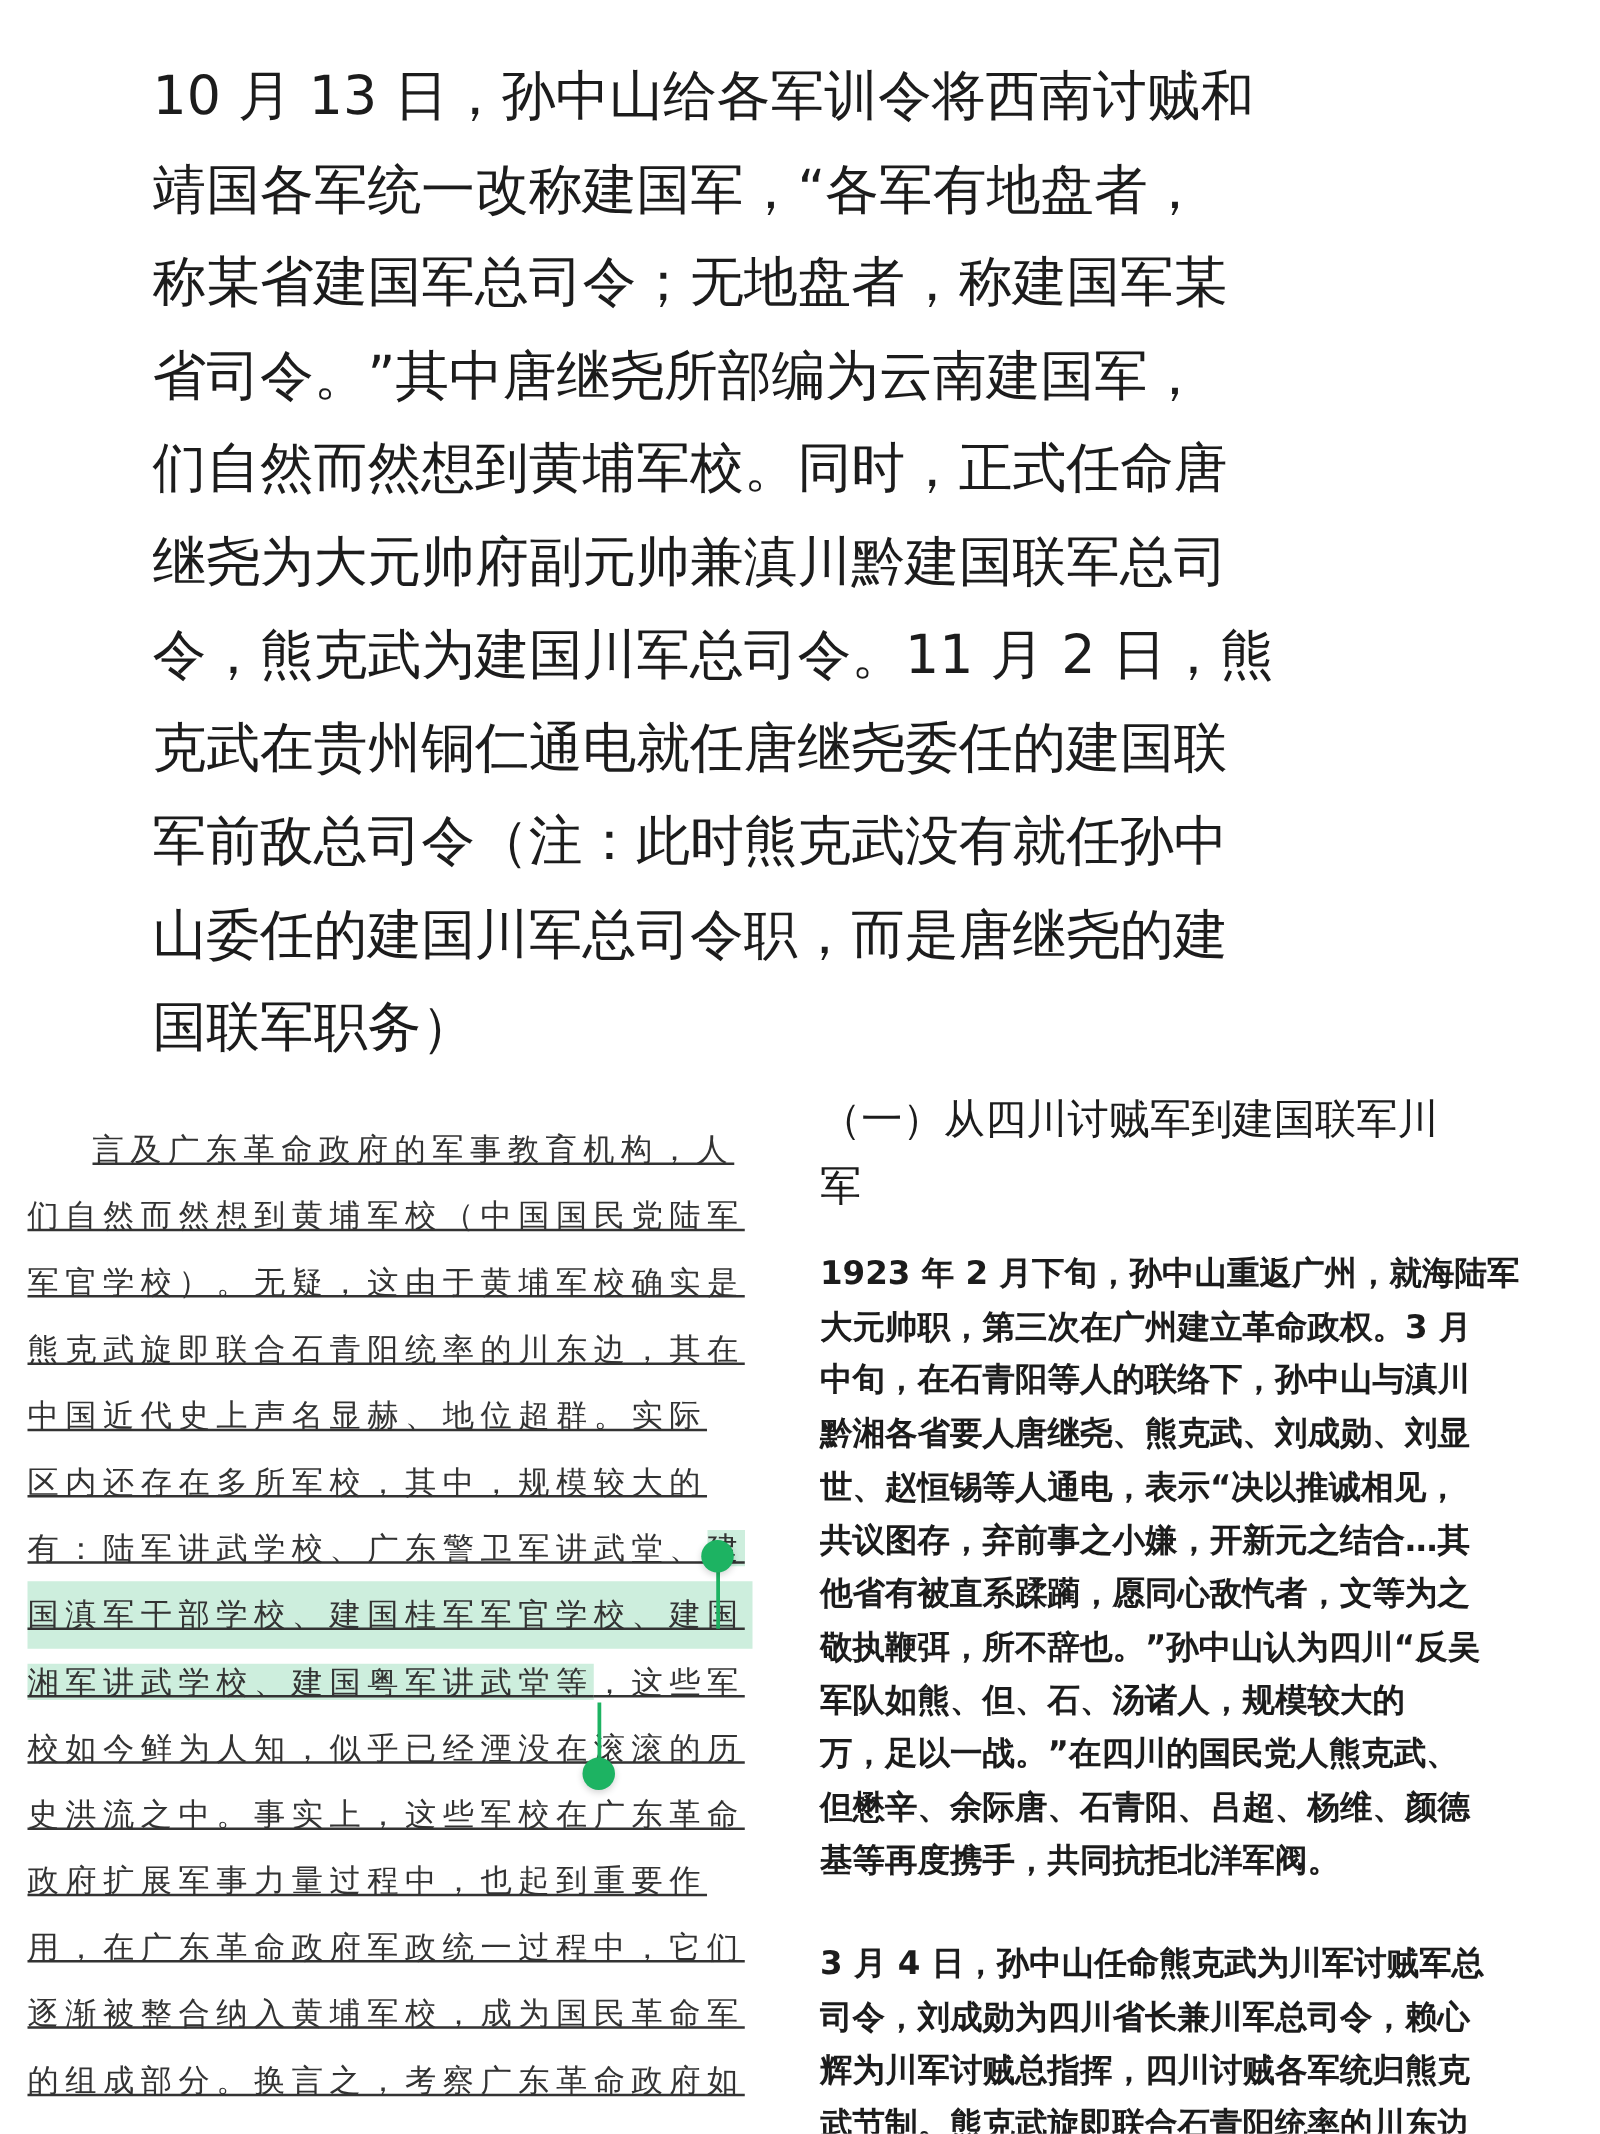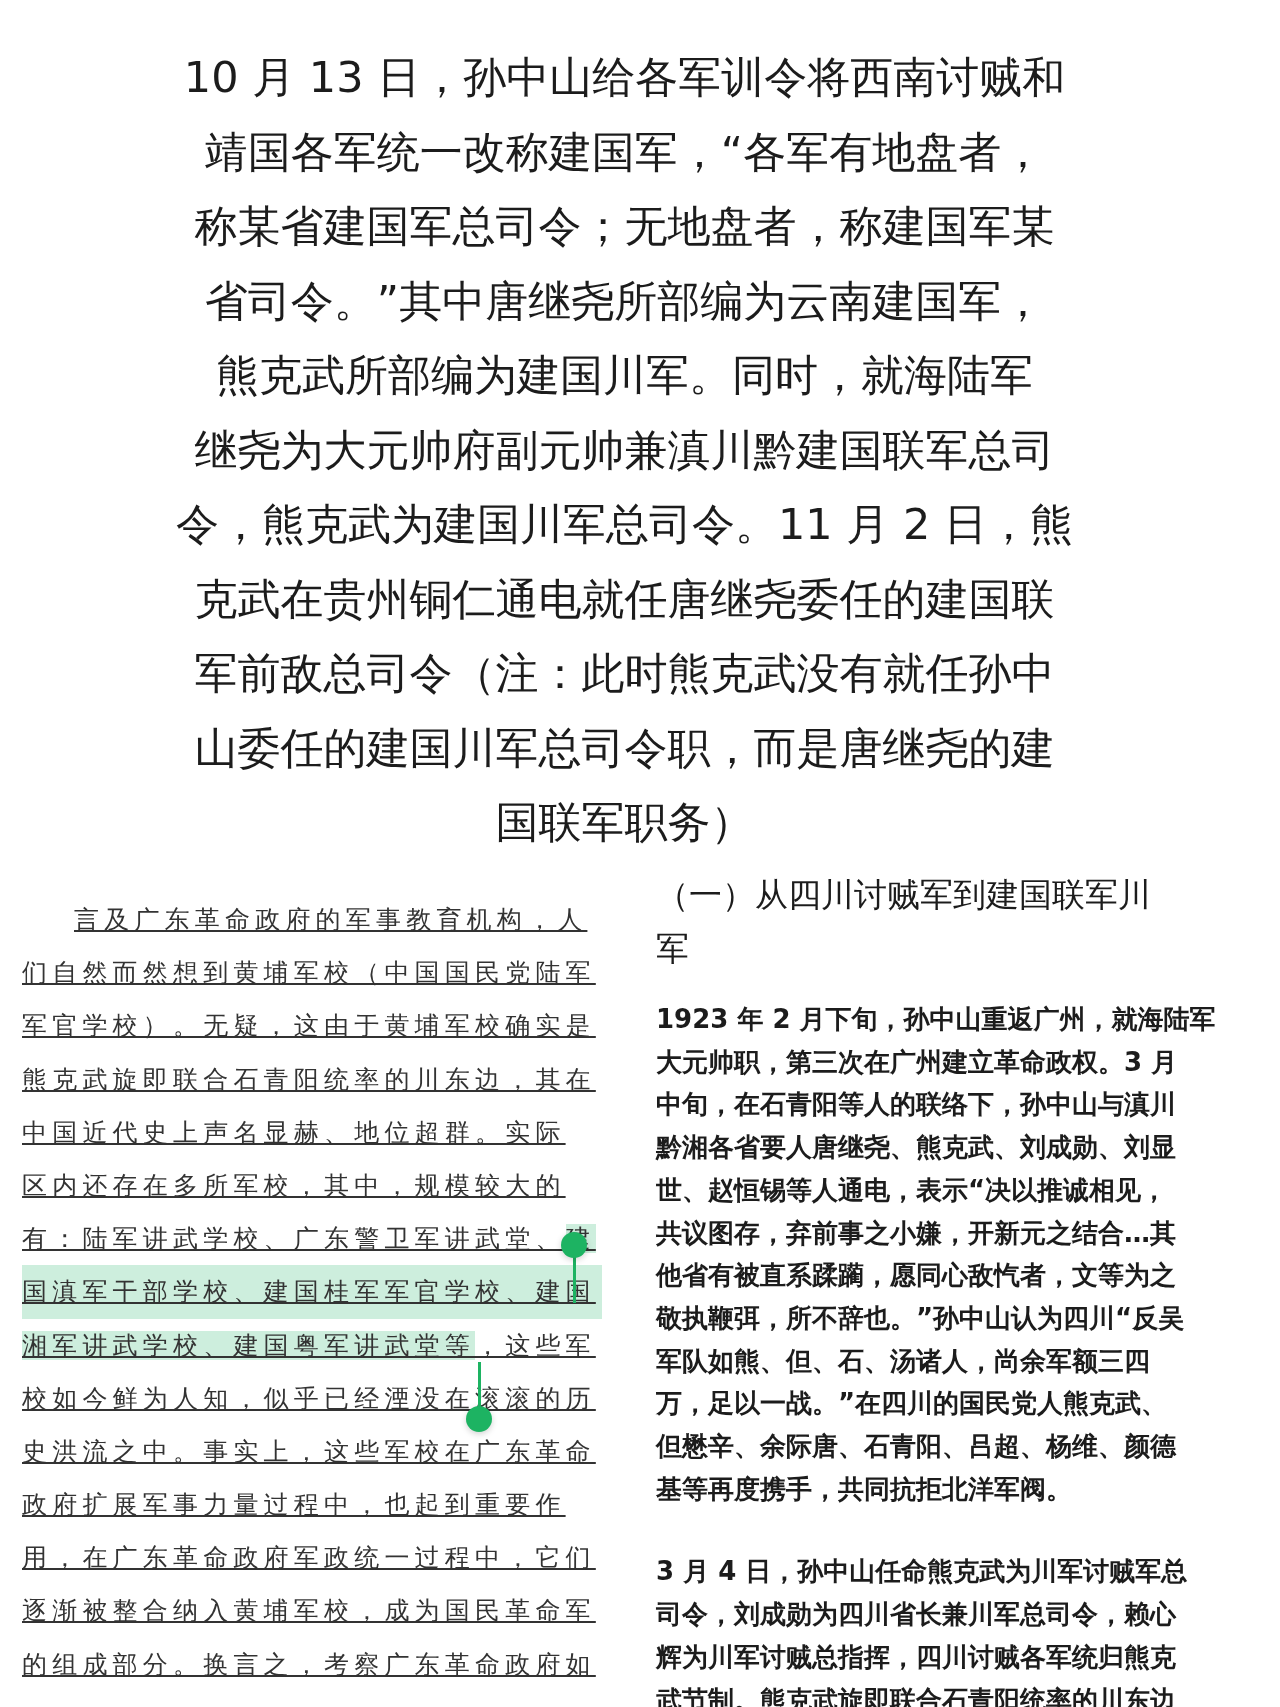--- a/index.html
+++ b/index.html
@@ -1,19 +1,19 @@
 <!DOCTYPE html>
 <html><head>
 <meta charset="utf-8">
 <style>
   html, body { margin:0; padding:0; background:#ffffff; }
   body { width:1280px; height:1707px; position:relative; overflow:hidden;
          font-family:"DejaVu Sans", "Liberation Sans", sans-serif; color:#1a1a1a; }
   .top-passage { position:absolute; left:122px; top:40px; width:1005px;
-                 font-size:43px; line-height:74.5px; color:#1c1c1c;text-align:center; }
+                 font-size:43px; line-height:74.5px; color:#1c1c1c; }
   .top-passage .line { display:block; white-space:nowrap; height:74.5px; }
   .left-col { position:absolute; left:22px; top:893px; width:580px;
               font-size:25px; line-height:53.2px; color:#333333; letter-spacing:5.2px; }
   .left-col .line { display:block; white-space:nowrap; height:53.2px; position:relative;text-decoration:underline; }
   .left-col .indent { padding-left:52px; }
   .hl { background:#cdeedd; }
   .right-col { position:absolute; left:656px; top:868px; width:585px; color:#1c1c1c; }
   .right-col .heading { font-size:33px; font-weight:normal; line-height:54px; margin:0 0 22px 0; }
   .right-col .heading .line { display:block; white-space:nowrap; }
   .right-col .para { font-size:26px; line-height:42.7px; margin:0;font-weight:bold; }
@@ -24,21 +24,21 @@
                 background:#1db362; box-shadow:0 2px 6px rgba(0,0,0,0.18); }
 </style>
 </head>
 <body>
 
 <div class="top-passage">
   <span class="line">10 月 13 日，孙中山给各军训令将西南讨贼和</span>
   <span class="line">靖国各军统一改称建国军，“各军有地盘者，</span>
   <span class="line">称某省建国军总司令；无地盘者，称建国军某</span>
   <span class="line">省司令。”其中唐继尧所部编为云南建国军，</span>
-  <span class="line">熊克武所部编为建国川军。同时，就海陆军</span>
+  <span class="line">们自然而然想到黄埔军校。同时，正式任命唐</span>
   <span class="line">继尧为大元帅府副元帅兼滇川黔建国联军总司</span>
   <span class="line">令，熊克武为建国川军总司令。11 月 2 日，熊</span>
   <span class="line">克武在贵州铜仁通电就任唐继尧委任的建国联</span>
   <span class="line">军前敌总司令（注：此时熊克武没有就任孙中</span>
   <span class="line">山委任的建国川军总司令职，而是唐继尧的建</span>
   <span class="line">国联军职务）</span>
 </div>
 
 <div class="left-col">
   <span class="line indent">言及广东革命政府的军事教育机构，人</span>
@@ -70,21 +70,21 @@
   </div>
   <div class="para">
     <span class="line">1923 年 2 月下旬，孙中山重返广州，就海陆军</span>
     <span class="line">大元帅职，第三次在广州建立革命政权。3 月</span>
     <span class="line">中旬，在石青阳等人的联络下，孙中山与滇川</span>
     <span class="line">黔湘各省要人唐继尧、熊克武、刘成勋、刘显</span>
     <span class="line">世、赵恒锡等人通电，表示“决以推诚相见，</span>
     <span class="line">共议图存，弃前事之小嫌，开新元之结合…其</span>
     <span class="line">他省有被直系蹂躏，愿同心敌忾者，文等为之</span>
     <span class="line">敬执鞭弭，所不辞也。”孙中山认为四川“反吴</span>
-    <span class="line">军队如熊、但、石、汤诸人，尚余军额三四</span>
+    <span class="line">军队如熊、但、石、汤诸人，规模较大的</span>
     <span class="line">万，足以一战。”在四川的国民党人熊克武、</span>
     <span class="line">但懋辛、余际唐、石青阳、吕超、杨维、颜德</span>
     <span class="line">基等再度携手，共同抗拒北洋军阀。</span>
   </div>
   <div class="para">
     <span class="line">3 月 4 日，孙中山任命熊克武为川军讨贼军总</span>
     <span class="line">司令，刘成勋为四川省长兼川军总司令，赖心</span>
     <span class="line">辉为川军讨贼总指挥，四川讨贼各军统归熊克</span>
     <span class="line">武节制。熊克武旋即联合石青阳统率的川东边</span>
   </div>

